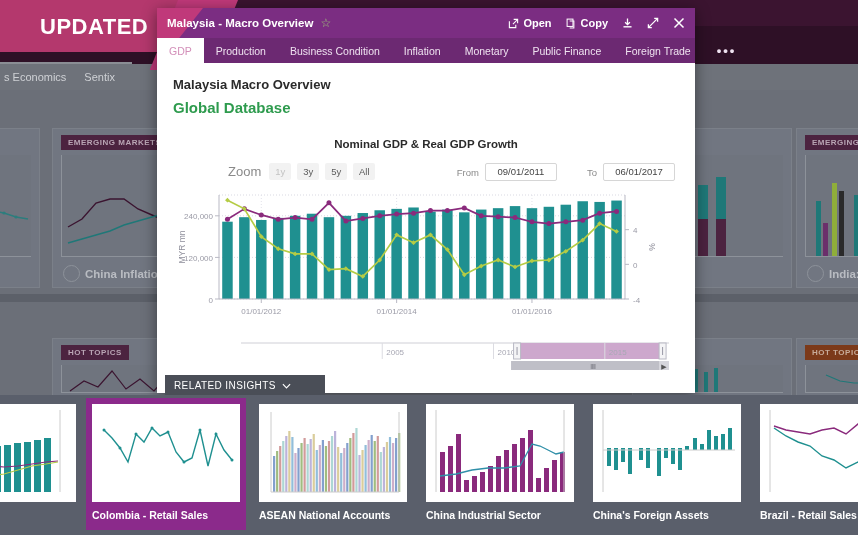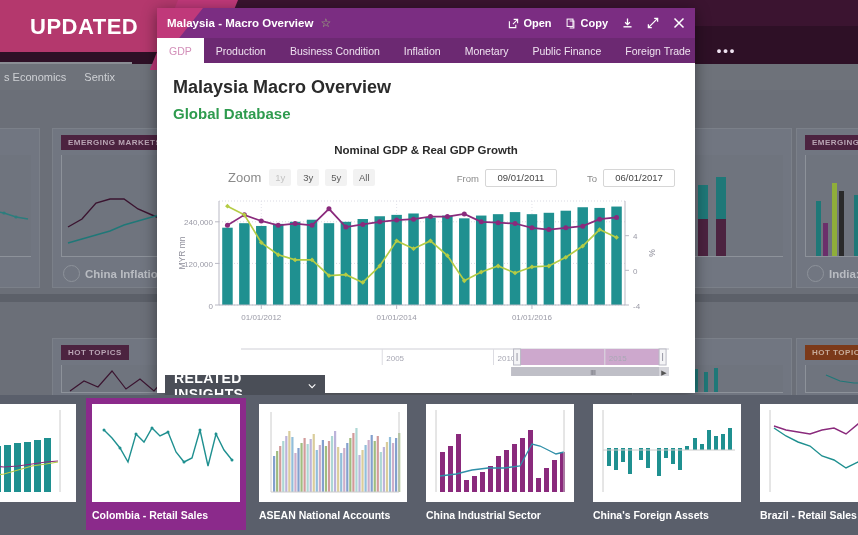--- a/index.html
+++ b/index.html
@@ -30,21 +30,21 @@
       font-size: 8px; font-weight: bold; letter-spacing: .5px; color: #b9a5b4; background: #4c2340; }
   .card-badge.hot { background: #7c3a1a; color: #c7ab99; }
   .card-title { position: absolute; left: 10px; bottom: 7px; font-size: 11.5px; font-weight: bold; color: #b9bcc2; white-space: nowrap; }
   .card-icon { position: absolute; left: 10px; bottom: 5px; width: 17px; height: 17px; border-radius: 50%; border: 1px solid #8d929a; }
   .card-title.withicon { left: 32px; }
 
   
   .ribbon { position: absolute; left: 0; top: 0; width: 210px; height: 52px; background: #b4386d; }
   .ribbon-skew { position: absolute; left: 178px; top: 0; width: 60px; height: 70px;
       background: #c0397a; transform: skewX(-22deg); transform-origin: top left; }
-  .ribbon-label { position: absolute; left: 30px; top: 14px; font-size: 22px; font-weight: bold;
+  .ribbon-label { position: absolute; left: 40px; top: 14px; font-size: 22px; font-weight: bold;
       letter-spacing: .5px; color: #ffffff; }
 
   
   .modal { position: absolute; left: 157px; top: 8px; width: 538px; height: 385px;
       background: #ffffff; box-shadow: 0 3px 14px rgba(0,0,0,.45); }
   .modal-header { position: relative; height: 30px; background: #7b2d82;
       display: flex; align-items: center; padding: 0 10px; }
   .modal-corner { position: absolute; left: 0; top: 0; width: 46px; height: 58px;
       background: #c0397a; clip-path: polygon(0 0, 46px 0, 0 58px); }
   .modal-title { position: relative; z-index: 2; color: #fff; font-size: 11.5px; font-weight: bold; }
@@ -52,21 +52,21 @@
   .header-actions { margin-left: auto; display: flex; align-items: center; gap: 14px; }
   .haction { display: flex; align-items: center; gap: 4px; color: #fff; font-size: 11px; font-weight: bold; cursor: pointer; }
   .haction svg { display: block; }
 
   .modal-tabs { position: relative; height: 25px; background: #6c2972; display: flex; align-items: stretch; }
   .tab { display: flex; align-items: center; padding: 0 12px; font-size: 10.5px; color: #efe2f0; white-space: nowrap; cursor: pointer; }
   .tab.active { background: #ffffff; color: #d38fb9; position: relative; z-index: 3; }
   .tab.dots { padding: 0 14px; letter-spacing: 2px; font-size: 13px; font-weight: bold; }
 
   .modal-body { position: relative; height: 330px; background: #fff; padding: 14px 16px 0 16px; }
-  .doc-title { font-size: 18px; font-weight: bold; color: #2b2b2b; }
+  .doc-title { font-size: 13px; font-weight: bold; color: #2b2b2b; }
   .doc-sub { margin-top: 7px; font-size: 15px; font-weight: bold; color: #2e9b4e; cursor: pointer; }
 
   .chart-title { text-align: center; margin-top: 22px; font-size: 11.5px; font-weight: bold; color: #2b2b2b; }
 
   .chart-controls { position: relative; height: 22px; margin-top: 13px; }
   .zoomgrp { position: absolute; left: 55px; top: 0; display: flex; align-items: center; gap: 6px; }
   .zoomlbl { font-size: 13px; color: #8a8a8a; margin-right: 2px; }
   .zbtn { min-width: 22px; height: 17px; padding: 0 5px; background: #f2f2f2; border-radius: 2px;
       font-size: 9.5px; color: #5c5c5c; display: flex; align-items: center; justify-content: center; cursor: pointer; }
   .zbtn.disabled { color: #c3c3c3; cursor: default; }
@@ -77,21 +77,21 @@
 
   
   .chart-wrap { position: relative; margin-top: 4px; height: 138px; }
   .chart-svg { display: block; }
 
   
   .navigator { position: relative; margin-top: 14px; height: 30px; }
 
   .related { position: absolute; left: 8px; top: 367px; width: 160px; height: 21px;
       background: #4a4e57; display: flex; align-items: center; padding: 0 9px; gap: 6px; cursor: pointer; }
-  .related span { color: #fff; font-size: 14px; font-weight: bold; letter-spacing: .4px; }
+  .related span { color: #fff; font-size: 10px; font-weight: normal; letter-spacing: .4px; }
 
   
   .strip { position: absolute; left: 0; top: 395px; width: 858px; height: 140px; background: #5a5f6b; }
   .thumb { position: absolute; top: 3px; width: 160px; height: 132px; padding: 6px 6px 0 6px; }
   .thumb.sel { background: #8b2a8b; }
   .thumb-chart { width: 100%; height: 98px; background: #fff; }
   .thumb-label { margin-top: 7px; font-size: 10.5px; font-weight: bold; color: #ffffff; white-space: nowrap; overflow: hidden; }
 </style>
 </head>
 <body>

